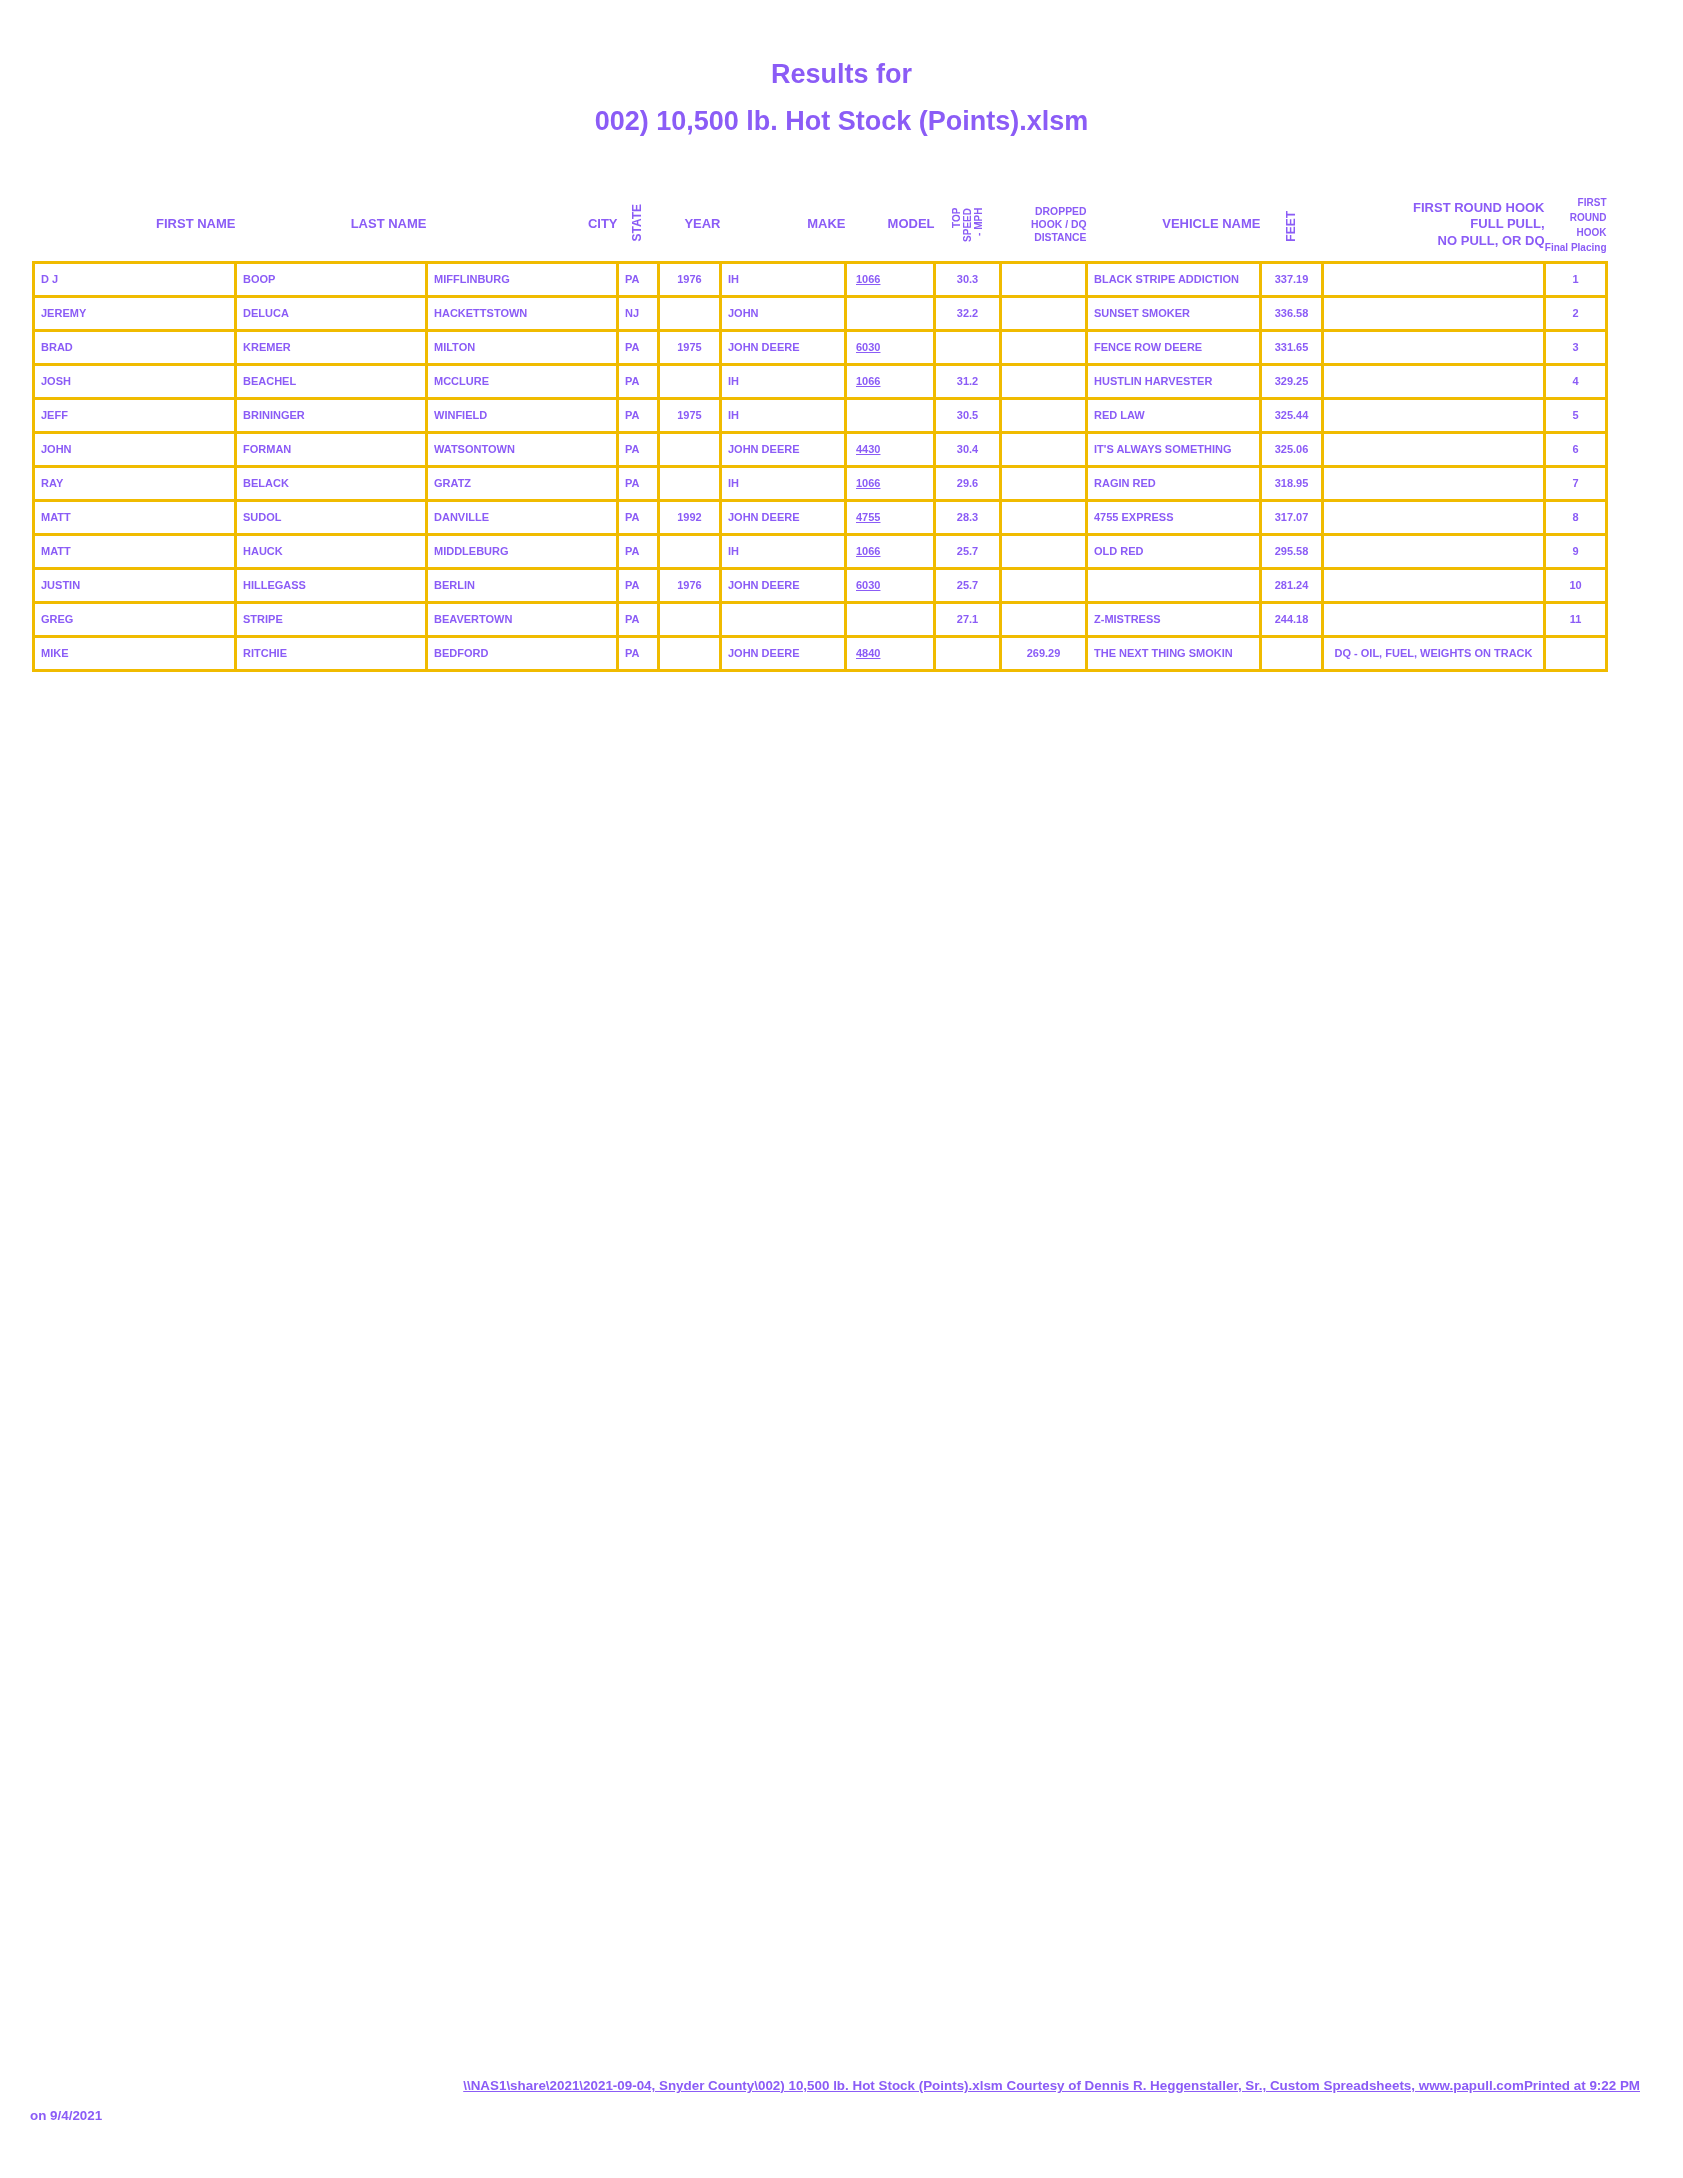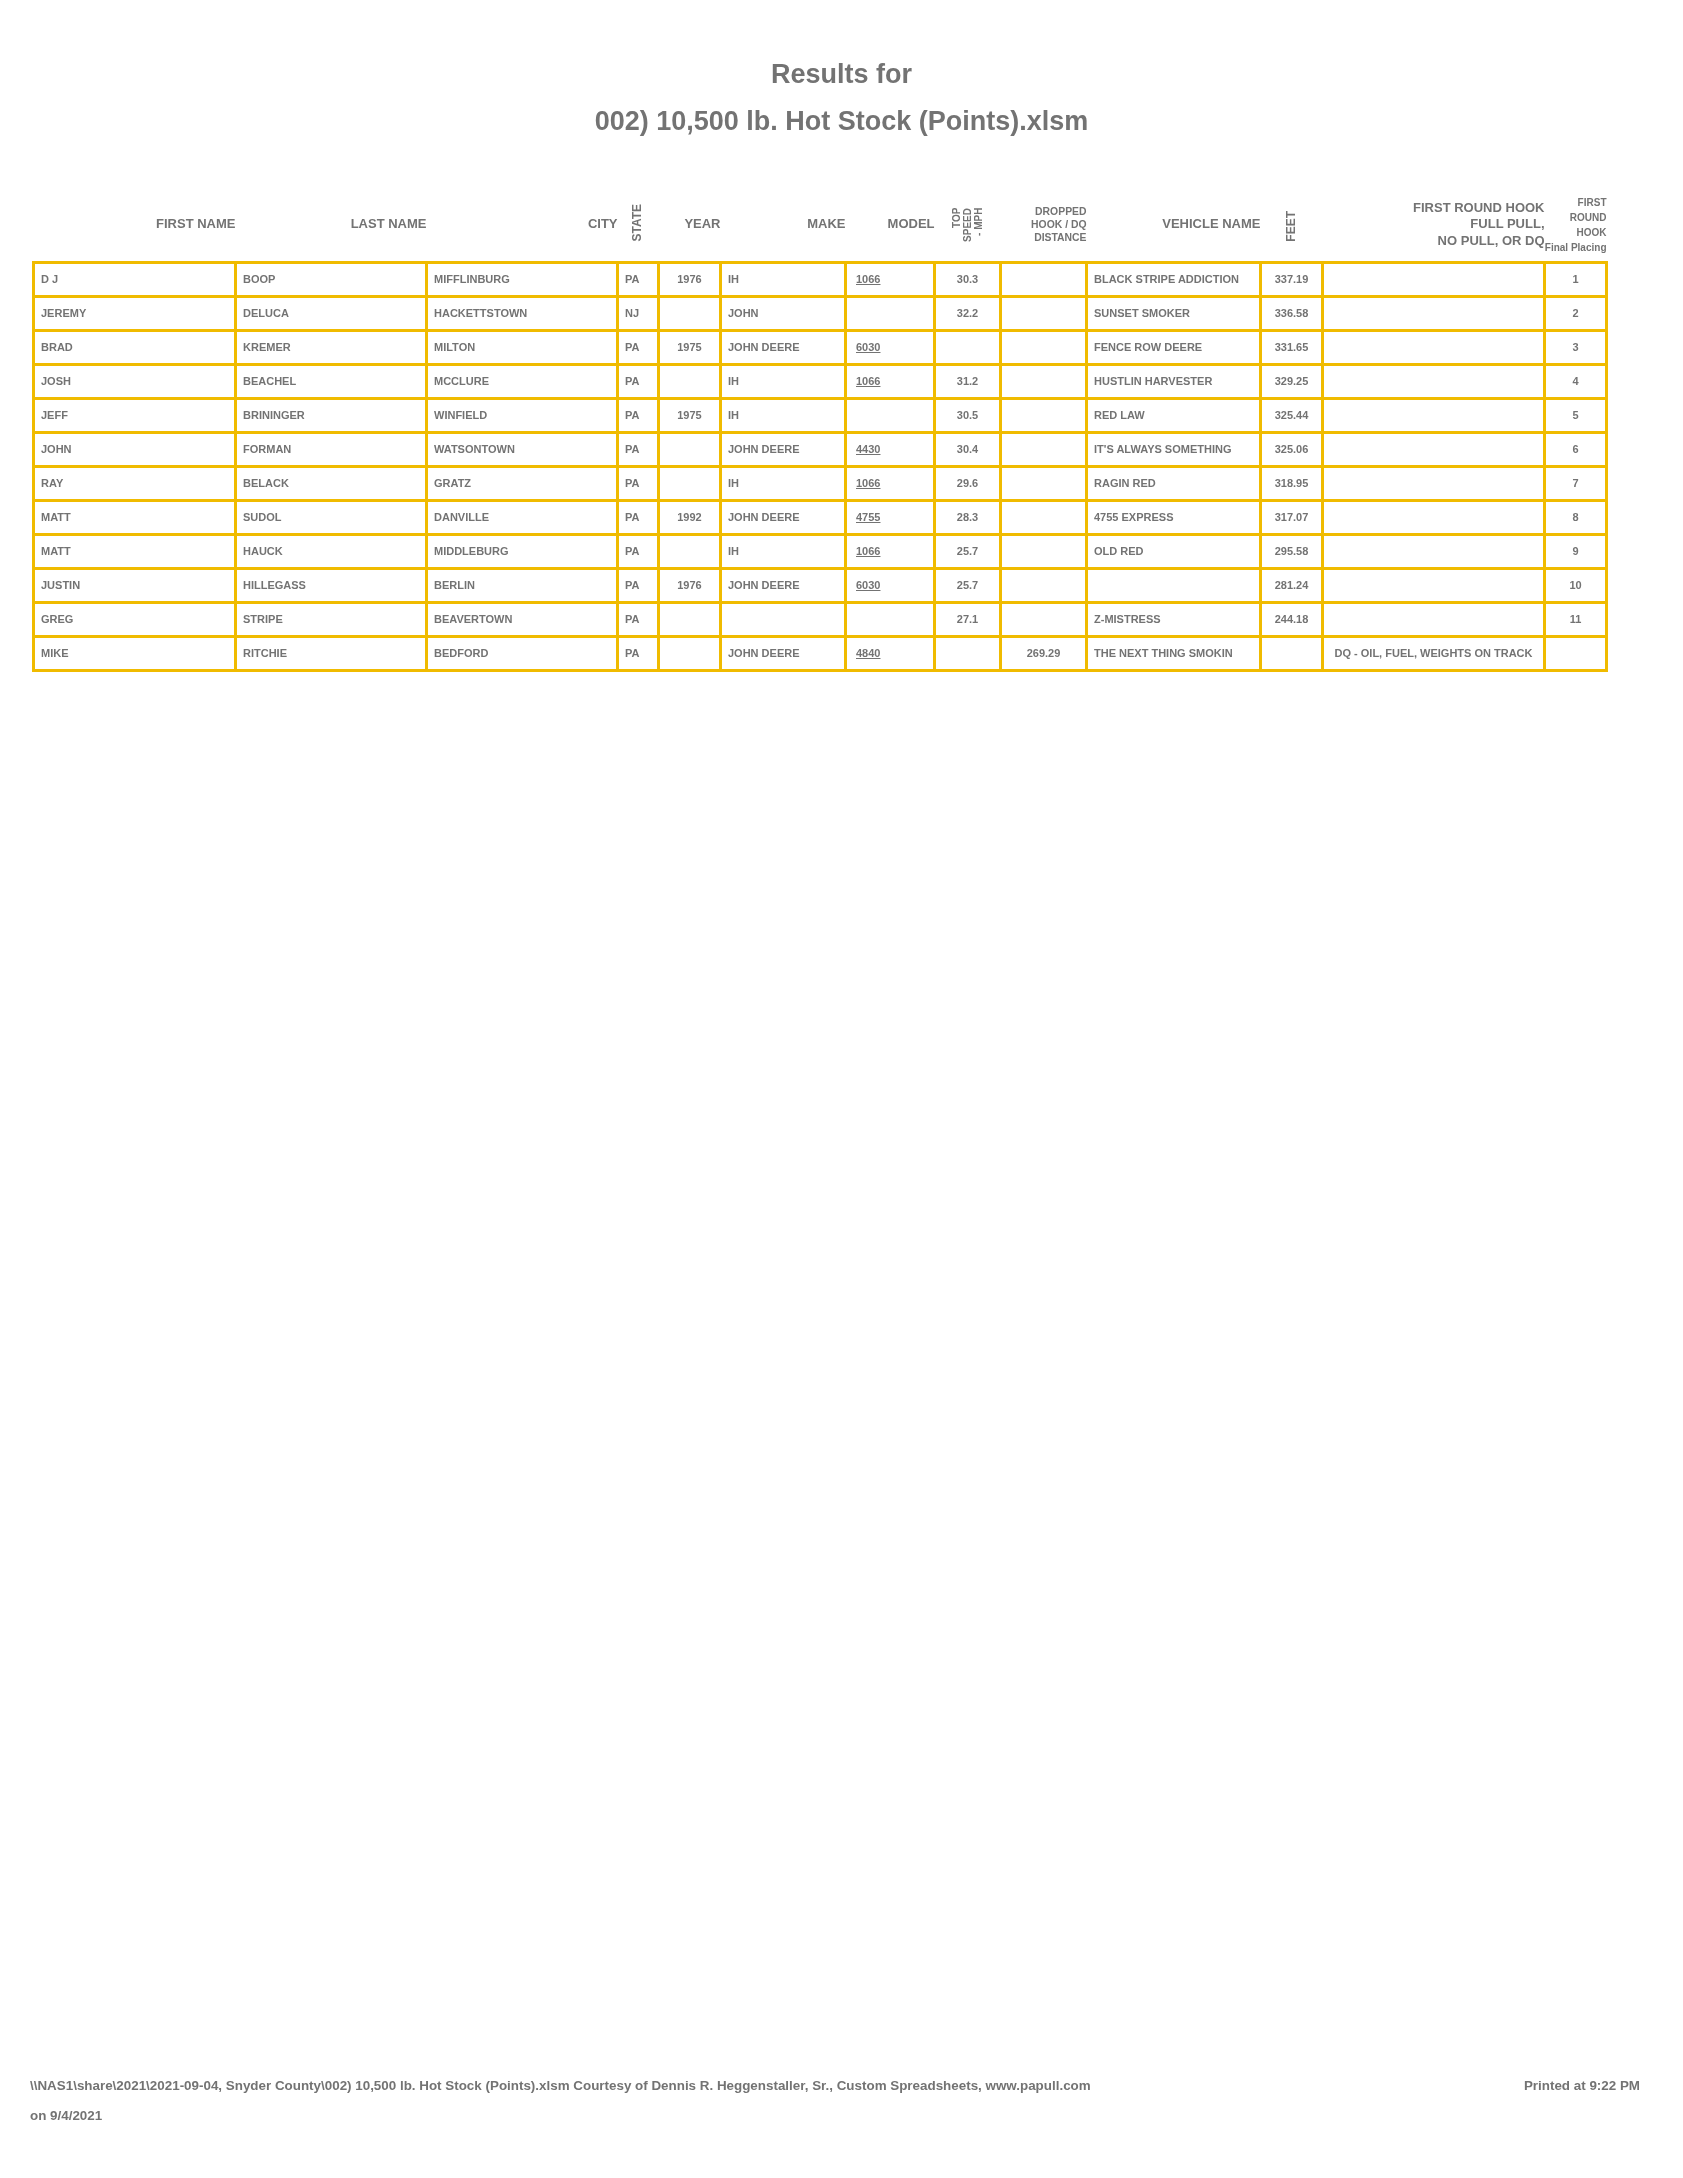--- a/index.html
+++ b/index.html
@@ -3,21 +3,21 @@
 <meta charset="utf-8">
 <style>
   * { margin: 0; padding: 0; box-sizing: border-box; }
   html, body { background: #e8e8e8; }
   .sheet {
     position: relative;
     width: 1683px;
     height: 2178px;
     background: #ffffff;
     font-family: "Liberation Sans", sans-serif;
-    color: #737373;
+    color: #8b5cf6;
     overflow: hidden;
   }
   .title-block {
     position: absolute;
     top: 51px;
     left: 0;
     width: 100%;
     text-align: center;
     font-weight: bold;
     font-size: 27px;
@@ -74,21 +74,21 @@
   tbody td:nth-child(7) { text-align: left; padding-left: 9px; text-decoration: underline; }
   .footer {
     position: absolute;
     top: 2071px;
     left: 30px;
     width: 1624px;
     font-weight: bold;
     font-size: 13.4px;
     line-height: 30px;
   }
-  .footer-line1 { display: flex; justify-content: space-between; align-items: baseline; }
+  .footer-line1 { display: flex; justify-content: flex-end; align-items: baseline; text-decoration: underline; }
   .footer-path { white-space: nowrap; }
   .footer-printed { white-space: nowrap; padding-right: 14px; }
 </style>
 </head>
 <body>
 
 <div class="sheet">
 
   <div class="title-block">
     <div>Results for</div>

